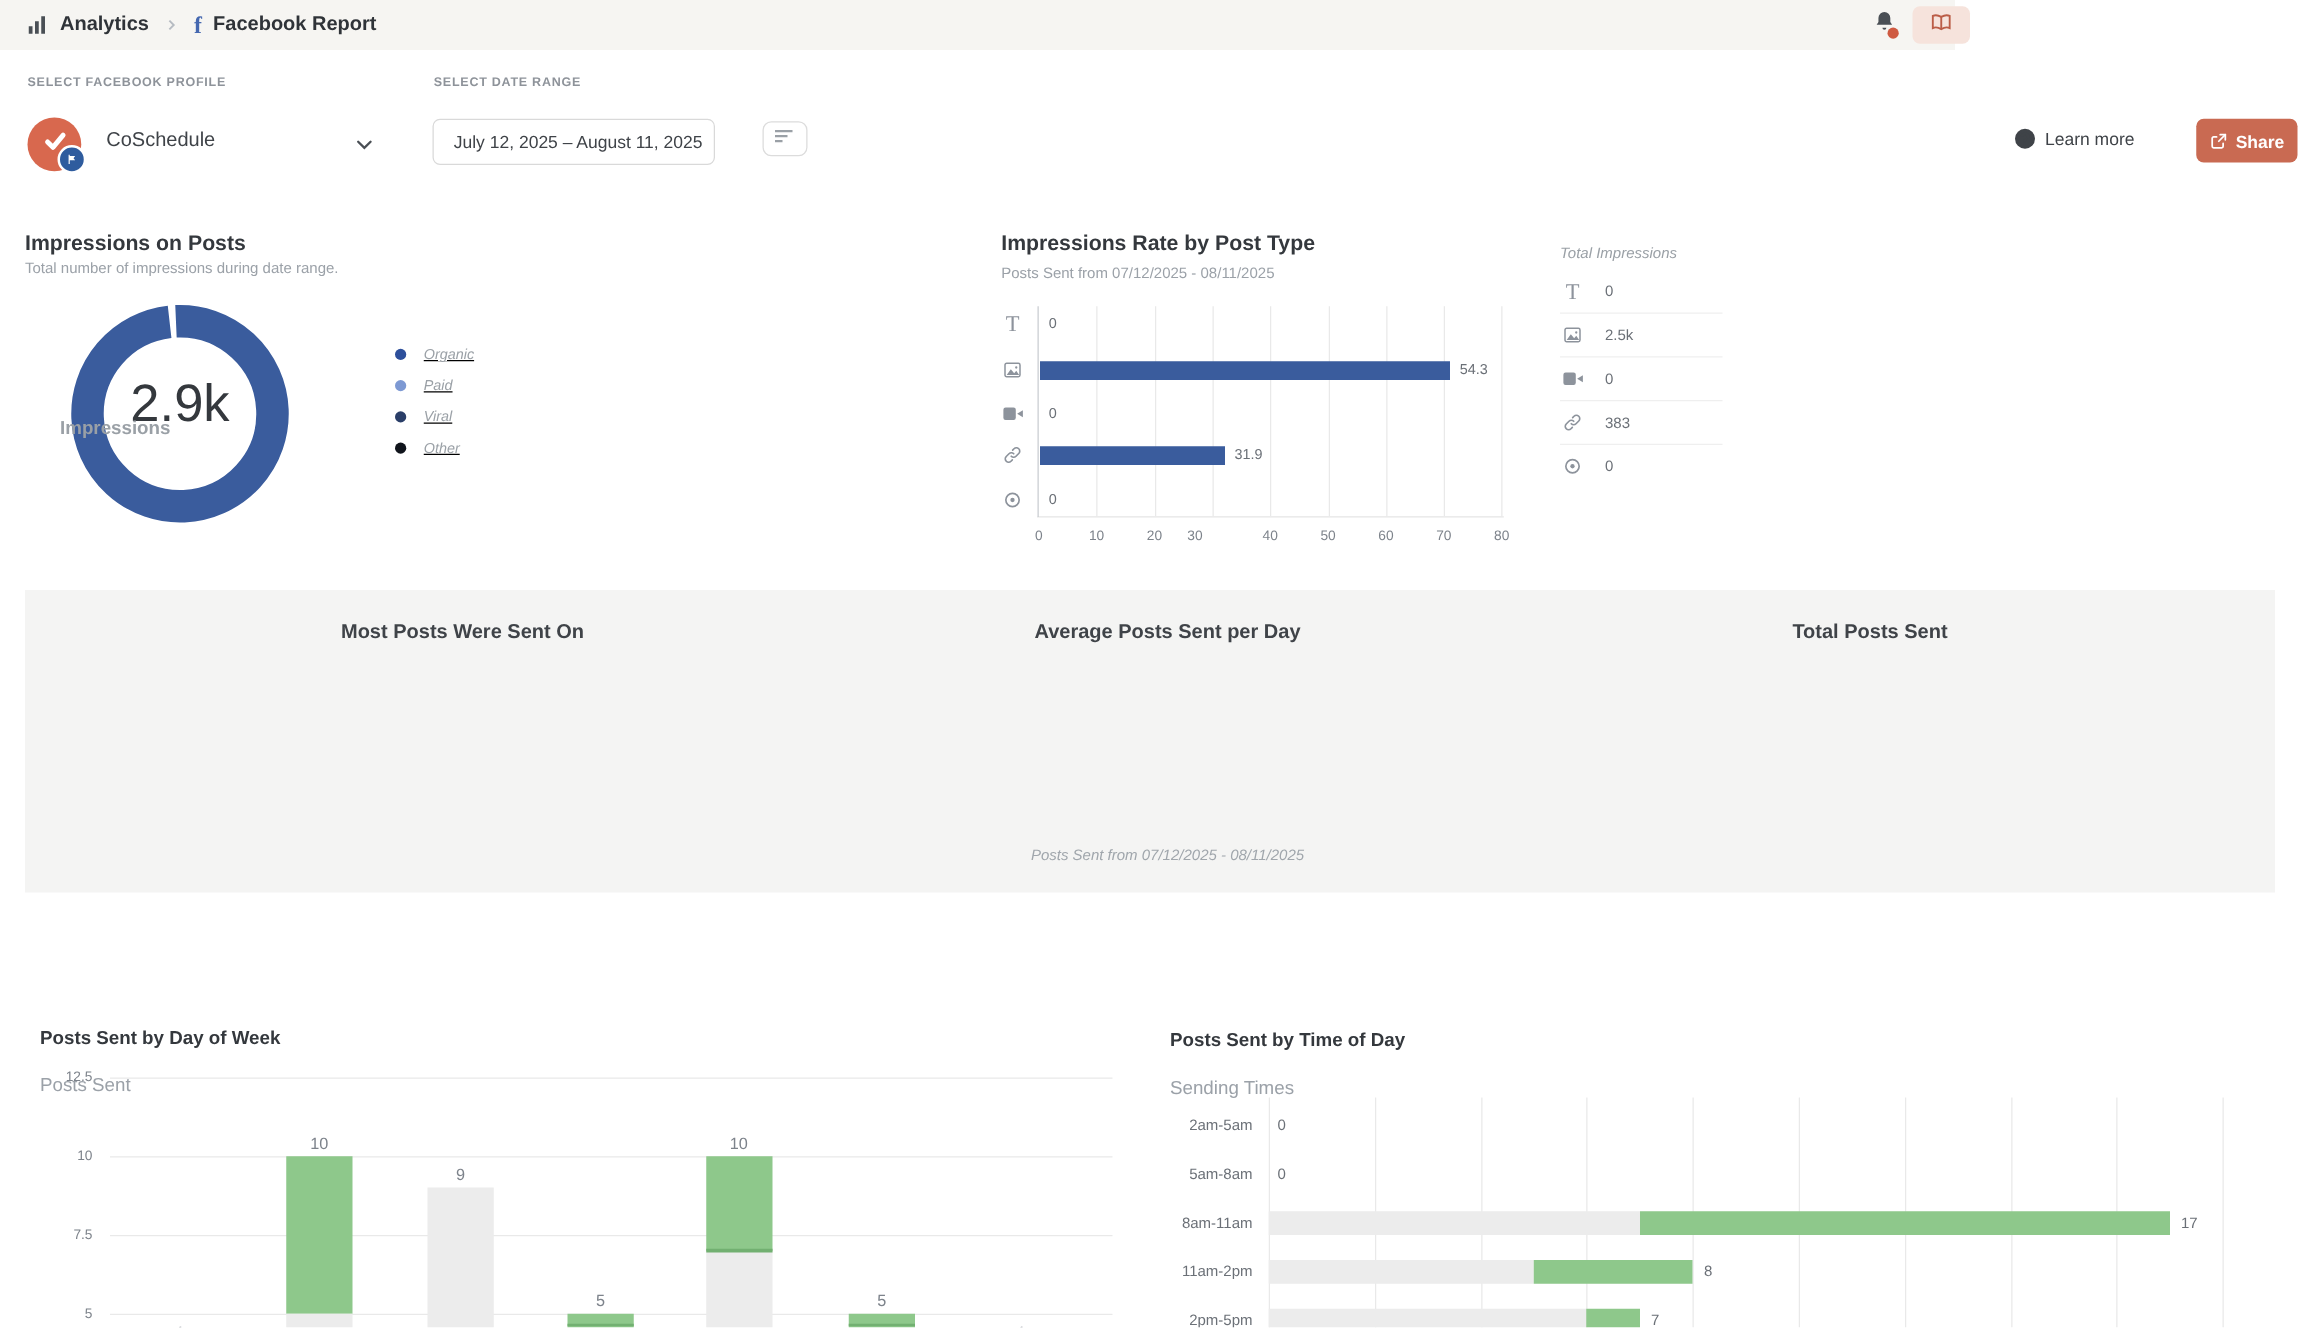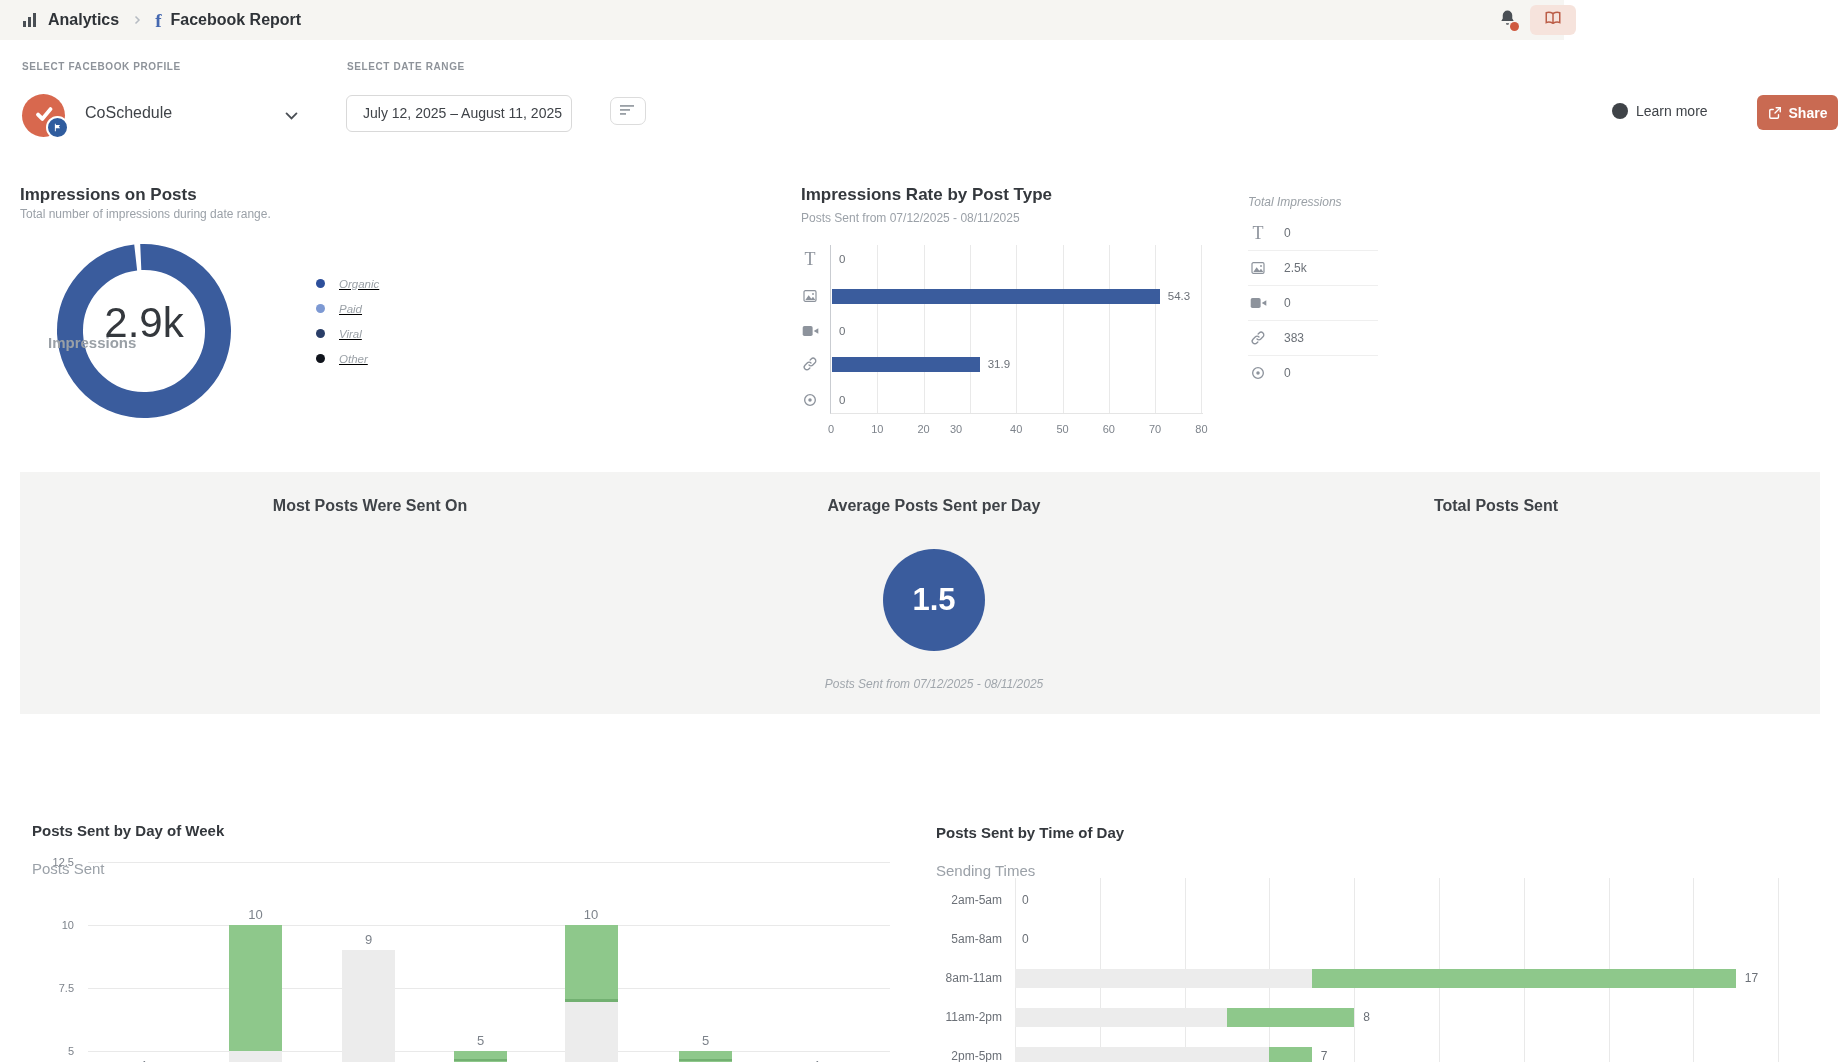--- a/index.html
+++ b/index.html
@@ -291,23 +291,20 @@
           </svg>
         </span>
         <span class="totals-val">0</span>
       </div>
     </div>
 
   <div class="band"></div>
   <div class="card-title" style="left:170px;top:497px;">Most Posts Were Sent On</div>
   <div class="card-title" style="left:734px;top:497px;">Average Posts Sent per Day</div>
   <div class="card-title" style="left:1296px;top:497px;">Total Posts Sent</div>
-  <div class="big-circle" style="left:883px;top:549px;font-size:31px;">
-      <span>1.5</span>
-    </div>
   <div class="band-caption">Posts Sent from 07/12/2025 - 08/11/2025</div>
 
   <div class="abs chart-title sm" style="left:32px;top:822px;">Posts Sent by Day of Week</div>
   <div class="abs chart-sub sm" style="left:32px;top:860px;">Posts Sent</div>
   <div id="day-ylabels">
       <div class="ylab" style="top: 856px;">12.5</div>
       <div class="ylab" style="top: 919px;">10</div>
       <div class="ylab" style="top: 982px;">7.5</div>
       <div class="ylab" style="top: 1045px;">5</div>
     </div>

